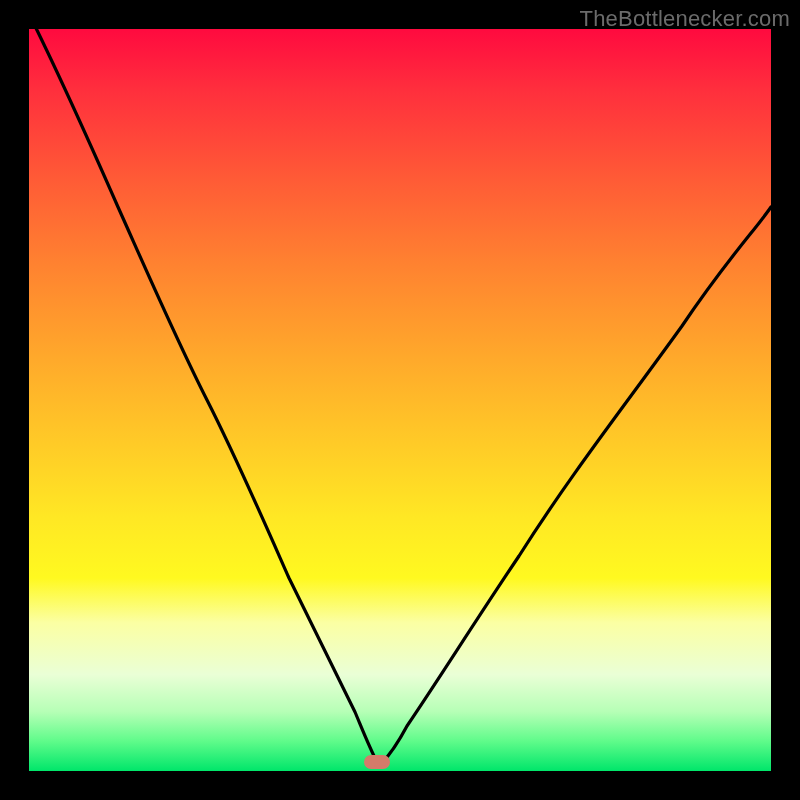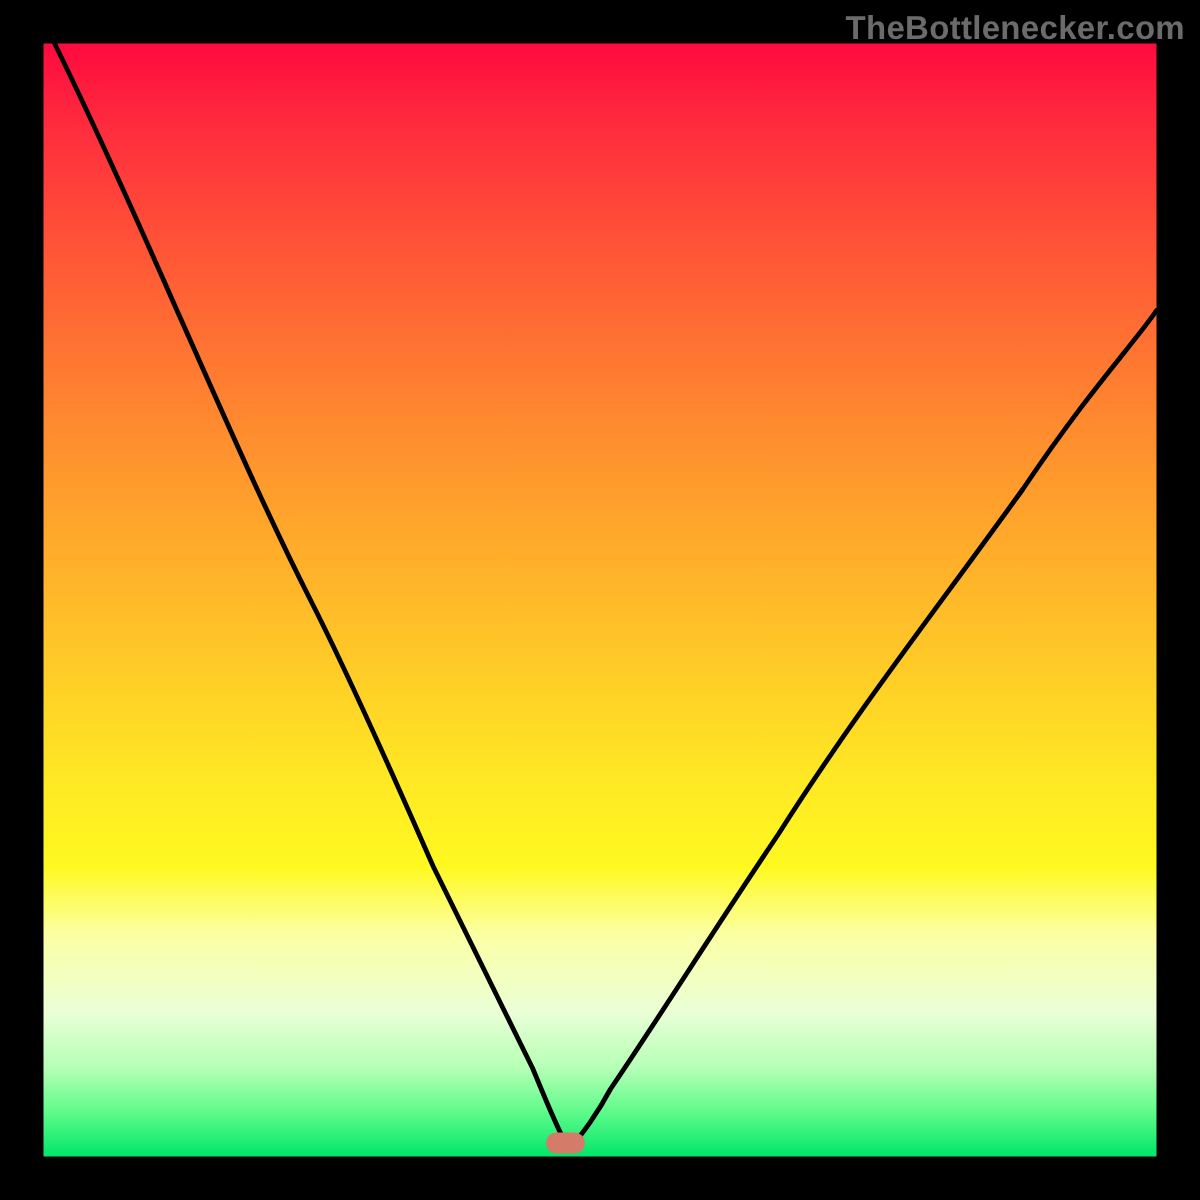--- a/index.html
+++ b/index.html
@@ -40,21 +40,21 @@
       #5ffb8a 96%,
       #00e66a 100%
     );
   }
   .watermark {
     position: absolute;
     top: 6px;
     right: 10px;
     color: #6b6b6b;
     font-size: 22px;
-    font-weight: 700;
+    font-weight: 400;
     letter-spacing: 0.2px;
     user-select: none;
   }
   svg.curve {
     position: absolute;
     left: 0;
     top: 0;
     width: 742px;
     height: 742px;
     overflow: visible;

